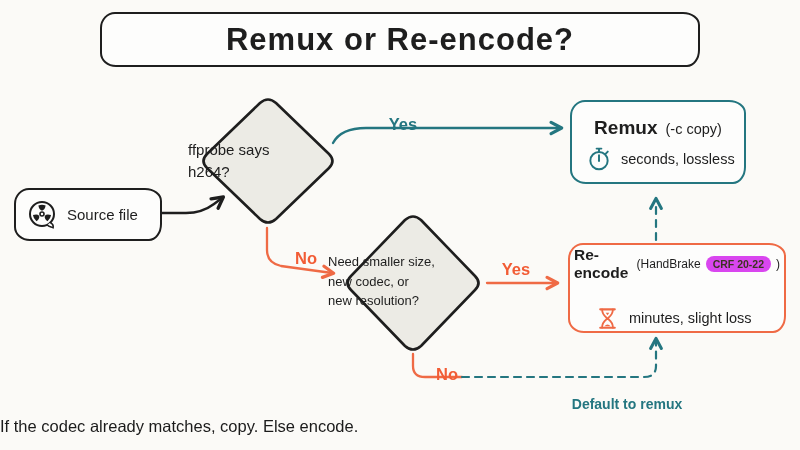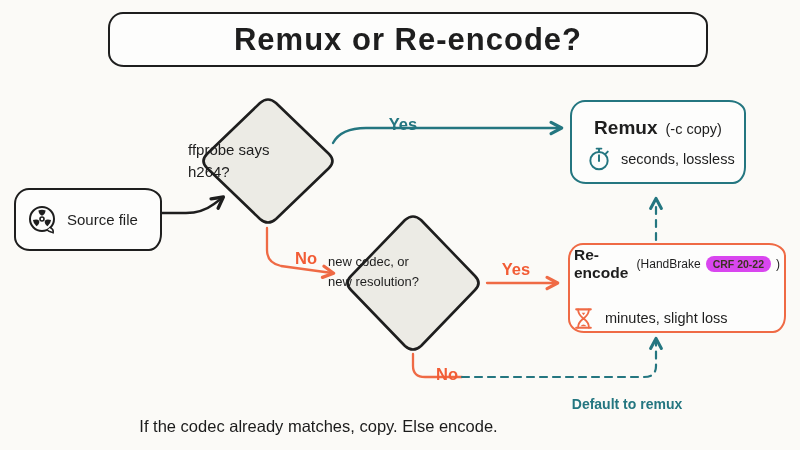--- a/index.html
+++ b/index.html
@@ -5,25 +5,25 @@
   * { margin: 0; padding: 0; box-sizing: border-box; }
   html,body { width:800px; height:450px; overflow:hidden; }
   body { font-family: "Liberation Sans", sans-serif; background:#fbfaf7; color:#1e1e1e; }
   .canvas { position:relative; width:800px; height:450px; background:#fbfaf7; }
 
   svg.wires { position:absolute; inset:0; width:800px; height:450px; }
 
   .box { position:absolute; background:#fdfdfc; border:2.5px solid #1e1e1e; }
   .sketchy { border-radius: 15px 17px 13px 16px / 16px 13px 17px 14px; }
 
-  .title-box { left:108px; top:12px; width:600px; height:55px;
+  .title-box { left:100px; top:12px; width:600px; height:55px;
                display:flex; align-items:center; justify-content:center; }
   .title-box .t { font-size:31px; font-weight:bold; letter-spacing:1px; }
 
-  .source-box { left:14px; top:188px; width:148px; height:63px;
+  .source-box { left:14px; top:188px; width:148px; height:53px;
                 display:flex; align-items:center; gap:9px; padding-left:10px; }
   .source-box .lbl { font-size:15px; }
 
   .diamond-label { position:absolute; line-height:1.45; }
   .d1-label { left:188px; top:139px; width:160px; font-size:15px; }
   .d2-label { left:328px; top:252px; width:170px; font-size:13px; line-height:1.5; }
 
   .remux-box { left:570px; top:100px; width:176px; height:84px;
                border-color:#247680; display:flex; flex-direction:column;
                justify-content:center; gap:7px; padding:4px 0 0 0; }
@@ -34,33 +34,33 @@
   .remux-box .detail { font-size:14.5px; }
 
   .reencode-box { left:568px; top:243px; width:218px; height:90px;
                   border-color:#ef6a45; display:flex; flex-direction:column;
                   justify-content:center; gap:24px; }
   .reencode-box .row1 { display:flex; justify-content:center; align-items:center; gap:5px; padding:0 4px; }
   .reencode-box .name { font-size:15.5px; font-weight:600; }
   .reencode-box .hb   { font-size:12px; white-space:nowrap; }
   .reencode-box .badge { font-size:10.5px; font-weight:bold; color:#3d3322;
                          background:#d946ef; border-radius:9px; padding:2px 7px; white-space:nowrap; }
-  .reencode-box .row2 { display:flex; align-items:center; gap:9px; padding-left:1px; }
+  .reencode-box .row2 { display:flex; align-items:center; gap:9px; padding-left:25px; }
   .reencode-box .detail { font-size:14.5px; }
 
   .edge-label { position:absolute; transform:translate(-50%,-50%); font-weight:600;margin-top:12px; }
   .teal-text   { color:#247680; }
   .orange-text { color:#f25c35; }
   .lab-yes1 { left:403px; top:112px; font-size:16.5px; }
   .lab-no1  { left:306px; top:246px; font-size:16.5px; }
   .lab-yes2 { left:516px; top:257px; font-size:16.5px; }
   .lab-no2  { left:447px; top:362px; font-size:16.5px; }
   .lab-default { left:627px; top:392px; font-size:14px; font-weight:600;text-align:right; }
 
-  .caption { position:absolute; left:0; top:417px; width:637px; text-align:center;
+  .caption { position:absolute; left:0; top:417px; width:637px; 
              font-size:16.5px; color:#1b1b1b; }
 
   .icon { flex:0 0 auto; display:block; }
 </style>
 </head>
 <body>
 
 <div class="canvas">
 
   <svg class="wires" viewBox="0 0 800 450">
@@ -112,20 +112,21 @@
     </svg>
     <span class="lbl">Source file</span>
   </div>
 
   <div class="diamond-label d1-label">
     <div>ffprobe says</div>
     <div>h264?</div>
   </div>
 
   <div class="diamond-label d2-label">
+    <div>Need smaller size,</div>
     <div>new codec, or</div>
     <div>new resolution?</div>
   </div>
 
   <div class="box sketchy remux-box">
     <div class="row1">
       <span class="name">Remux</span>
       <span class="cmd">(-c copy)</span>
     </div>
     <div class="row2">

